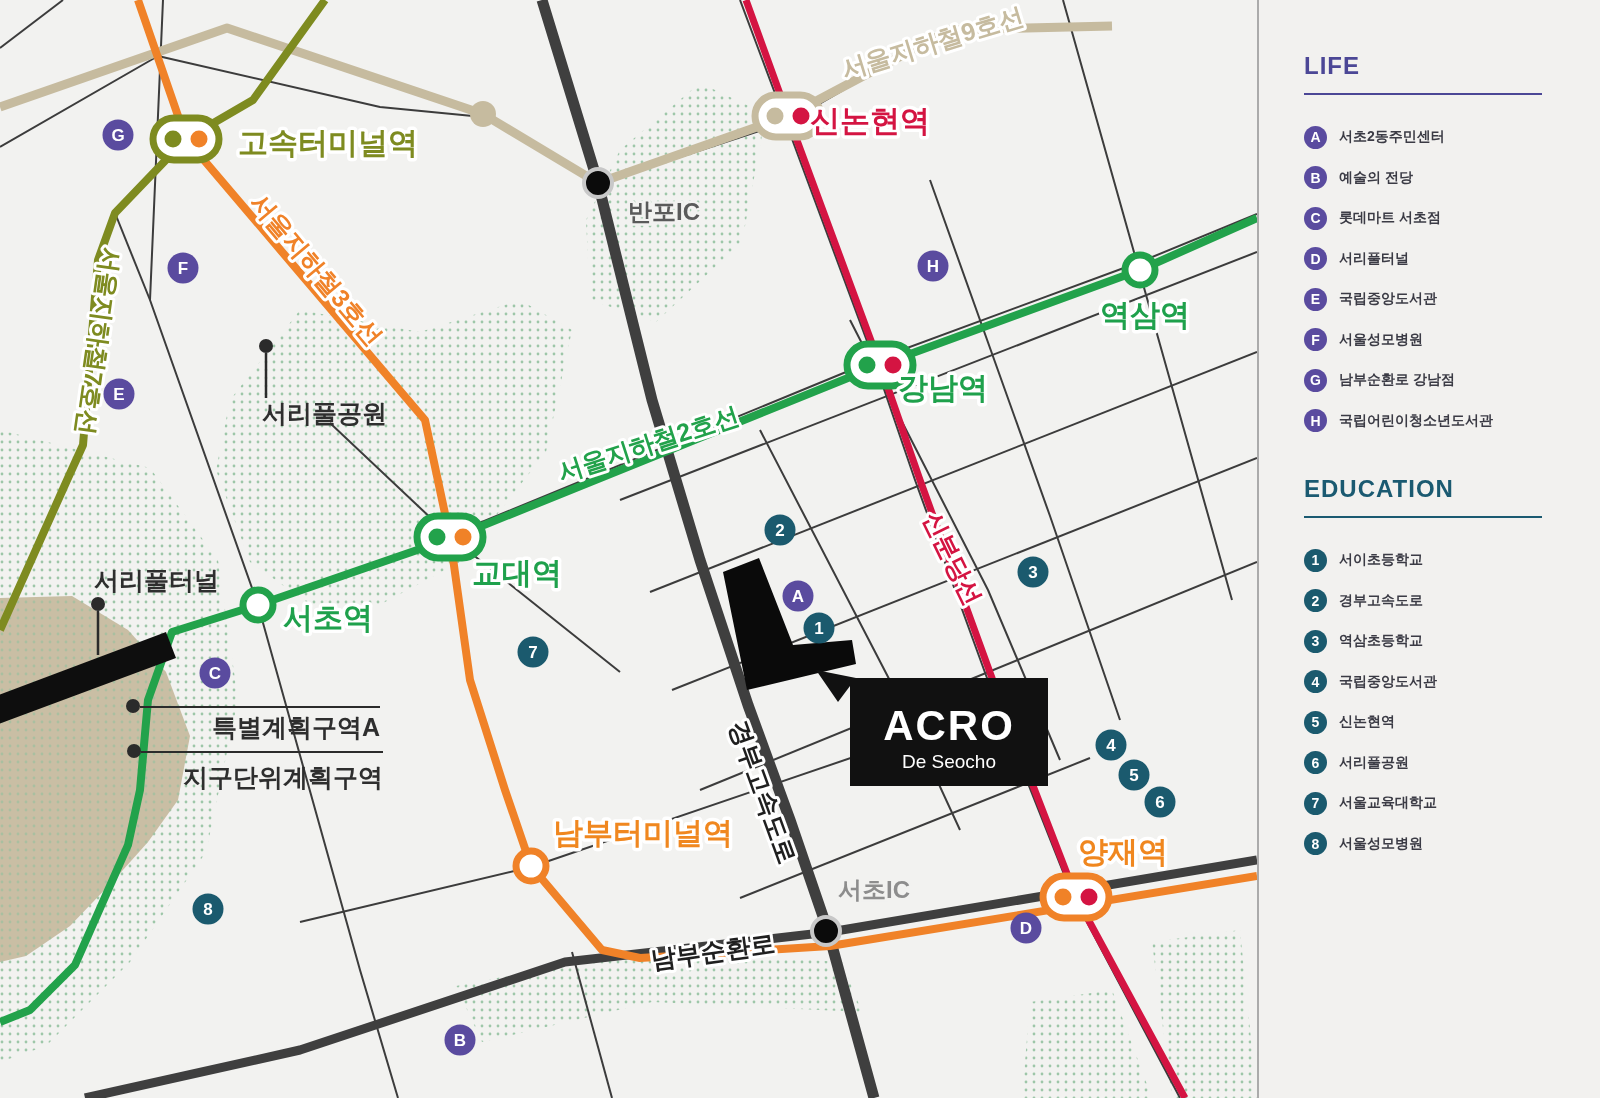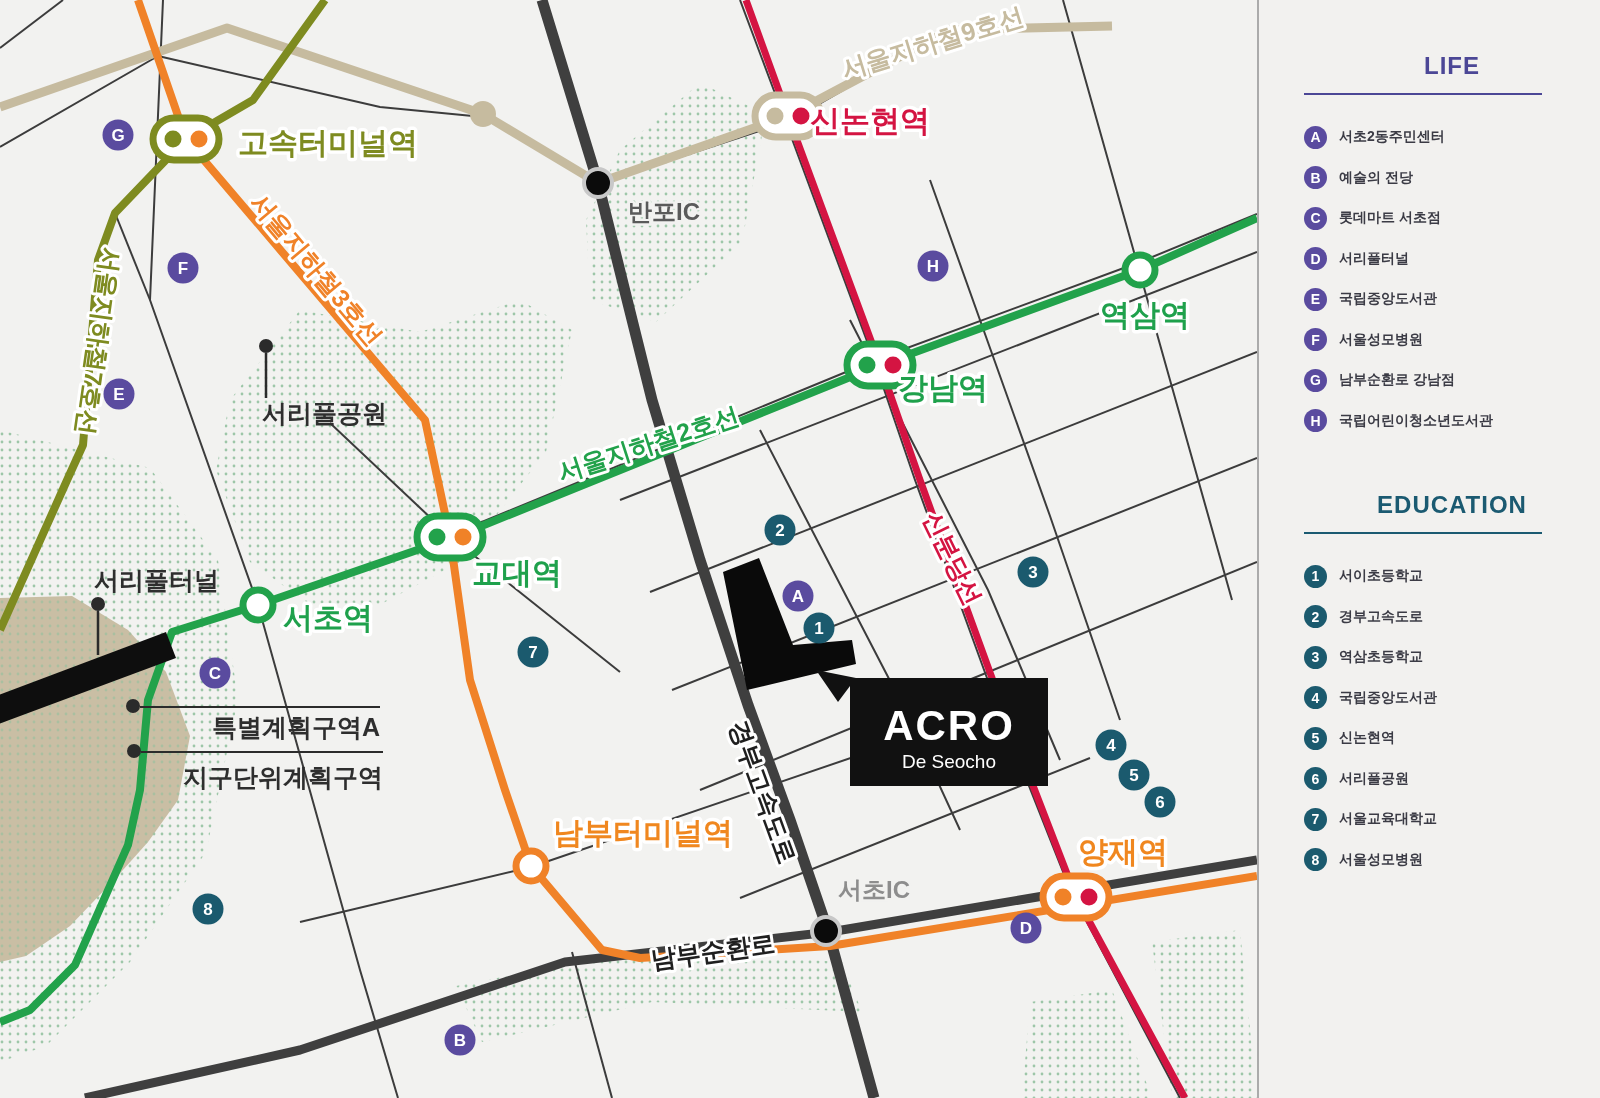--- a/index.html
+++ b/index.html
@@ -2,35 +2,35 @@
 <html><head>
 <meta charset="utf-8">
 <style>
   html,body{margin:0;padding:0;background:#e8e8e6;}
   .stage{position:relative;width:1600px;height:1098px;background:#f2f2f0;overflow:hidden;
          font-family:"Liberation Sans",sans-serif;}
   .map{position:absolute;left:0;top:0;width:1257px;height:1098px;}
   
   .sidebar{position:absolute;left:1257px;top:0;width:343px;height:1098px;
            background:#f2f1ef;border-left:2px solid #ababab;box-sizing:border-box;
-           padding:52px 0 0 45px;text-align:center;}
+           padding:52px 0 0 45px;}
   .sec-title{font-size:24px;font-weight:bold;letter-spacing:1px;}
   .life .sec-title{color:#4c4796;}
   .edu .sec-title{color:#1b5a71;}
   .rule{width:238px;height:2px;margin-top:13px;}
   .life .rule{background:#4c4796;}
   .edu .rule{background:#1b5a71;}
   .rows{margin-top:22px;}
   .lrow{display:flex;align-items:center;height:40.5px;}
   .badge{width:23px;height:23px;border-radius:50%;color:#fff;font-size:14px;font-weight:bold;
          display:flex;align-items:center;justify-content:center;flex:0 0 23px;}
   .badge.purple{background:#5a4b9f;}
   .badge.teal{background:#1b5a6e;}
   .llabel{margin-left:12px;font-size:14px;font-weight:600;color:#3b3b45;white-space:nowrap;}
-  .edu{margin-top:50px;}
+  .edu{margin-top:34px;}
   
   text{font-family:"Liberation Sans",sans-serif;}
   .st{font-weight:800;font-size:30px;stroke:#ffffff;stroke-width:7px;
       paint-order:stroke;stroke-linejoin:round;}
   .linelab{font-weight:800;font-size:25px;stroke:#ffffff;stroke-width:6px;
       paint-order:stroke;stroke-linejoin:round;}
   .ic{font-weight:700;font-size:24px;stroke:#f2f2f0;stroke-width:5px;paint-order:stroke;}
   .area{font-weight:600;font-size:25px;fill:#2e2e2e;}
   .mbadge{font-weight:bold;font-size:17px;fill:#ffffff;text-anchor:middle;}
   .acro-t{font-weight:800;font-size:42px;fill:#ffffff;text-anchor:middle;letter-spacing:2px;}

